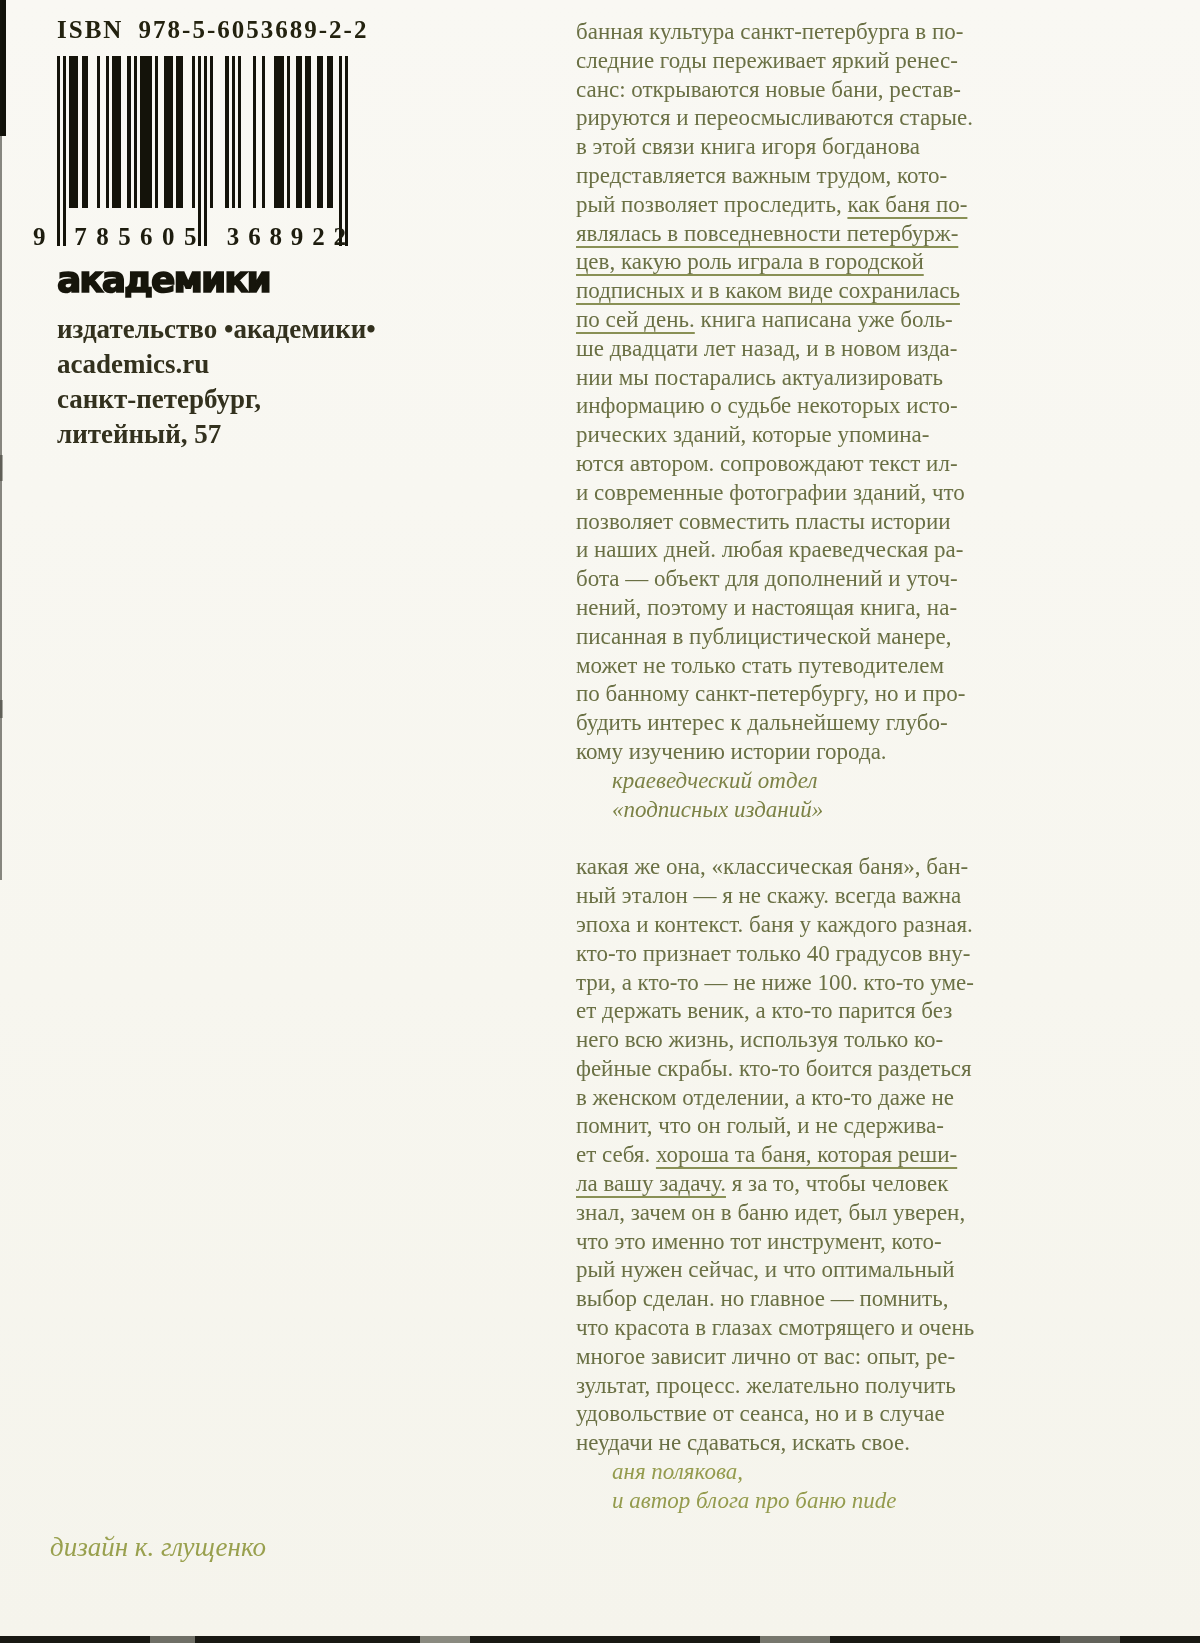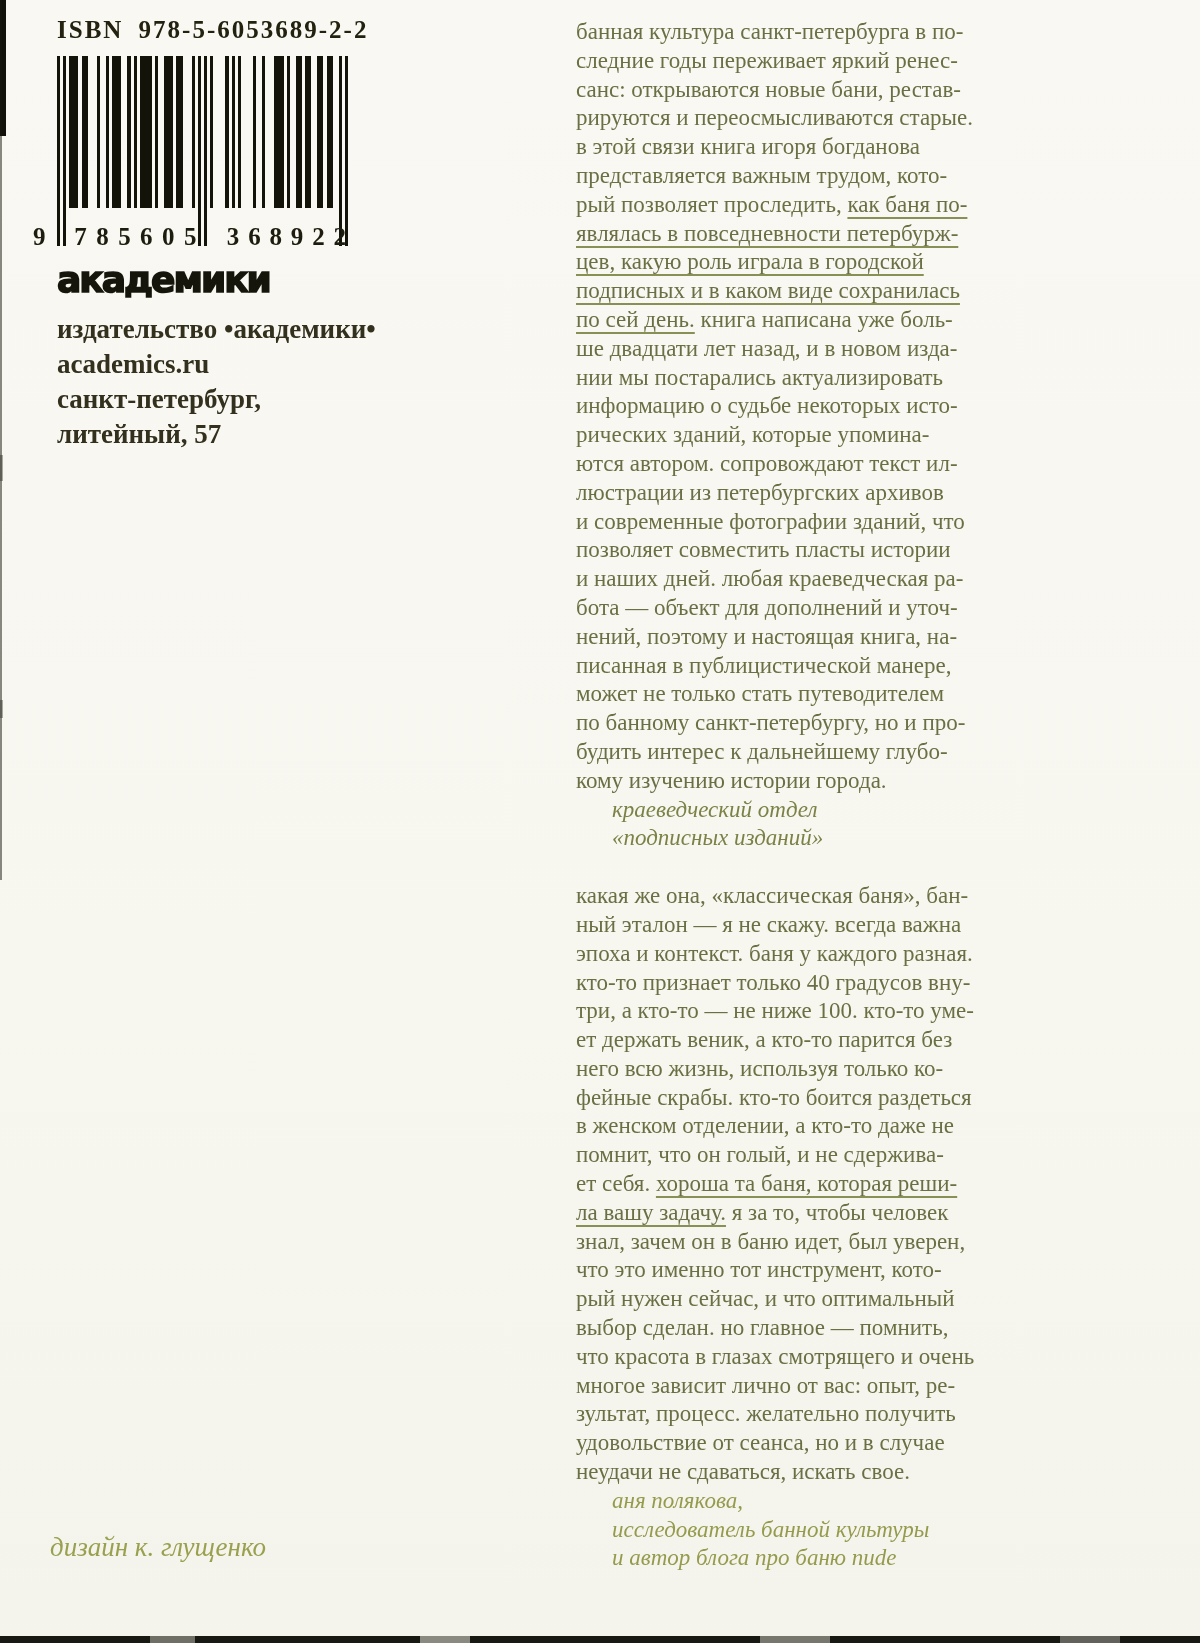--- a/index.html
+++ b/index.html
@@ -200,21 +200,20 @@
         <div class="tline"><span>рый позволяет проследить, </span><span class="ul">как баня по-</span></div>
         <div class="tline"><span class="ul">являлась в повседневности петербурж-</span></div>
         <div class="tline"><span class="ul">цев, какую роль играла в городской</span></div>
         <div class="tline"><span class="ul">подписных и в каком виде сохранилась</span></div>
         <div class="tline"><span class="ul">по сей день.</span><span> книга написана уже боль-</span></div>
         <div class="tline"><span>ше двадцати лет назад, и в новом изда-</span></div>
         <div class="tline"><span>нии мы постарались актуализировать</span></div>
         <div class="tline"><span>информацию о судьбе некоторых исто-</span></div>
         <div class="tline"><span>рических зданий, которые упомина-</span></div>
         <div class="tline"><span>ются автором. сопровождают текст ил-</span></div>
-        <div class="tline"><span>люстрации из петербургских архивов</span></div>
         <div class="tline"><span>и современные фотографии зданий, что</span></div>
         <div class="tline"><span>позволяет совместить пласты истории</span></div>
         <div class="tline"><span>и наших дней. любая краеведческая ра-</span></div>
         <div class="tline"><span>бота — объект для дополнений и уточ-</span></div>
         <div class="tline"><span>нений, поэтому и настоящая книга, на-</span></div>
         <div class="tline"><span>писанная в публицистической манере,</span></div>
         <div class="tline"><span>может не только стать путеводителем</span></div>
         <div class="tline"><span>по банному санкт-петербургу, но и про-</span></div>
         <div class="tline"><span>будить интерес к дальнейшему глубо-</span></div>
         <div class="tline"><span>кому изучению истории города.</span></div>
@@ -241,21 +240,20 @@
         <div class="tline"><span>рый нужен сейчас, и что оптимальный</span></div>
         <div class="tline"><span>выбор сделан. но главное — помнить,</span></div>
         <div class="tline"><span>что красота в глазах смотрящего и очень</span></div>
         <div class="tline"><span>многое зависит лично от вас: опыт, ре-</span></div>
         <div class="tline"><span>зультат, процесс. желательно получить</span></div>
         <div class="tline"><span>удовольствие от сеанса, но и в случае</span></div>
         <div class="tline"><span>неудачи не сдаваться, искать свое.</span></div>
       </div>
     <div class="att att2">
         <div class="tline"><span>аня полякова,</span></div>
-        <div class="tline"><span>исследователь банной культуры</span></div>
         <div class="tline"><span>и автор блога про баню nude</span></div>
       </div>
   </div>
 
   <div class="edge-strip"></div>
   <div class="edge-line"></div>
   <div class="edge-nub" style="top:455px;height:26px;"></div>
   <div class="edge-nub" style="top:700px;height:18px;"></div>
   <div class="bottom-band"></div>
 </div>

